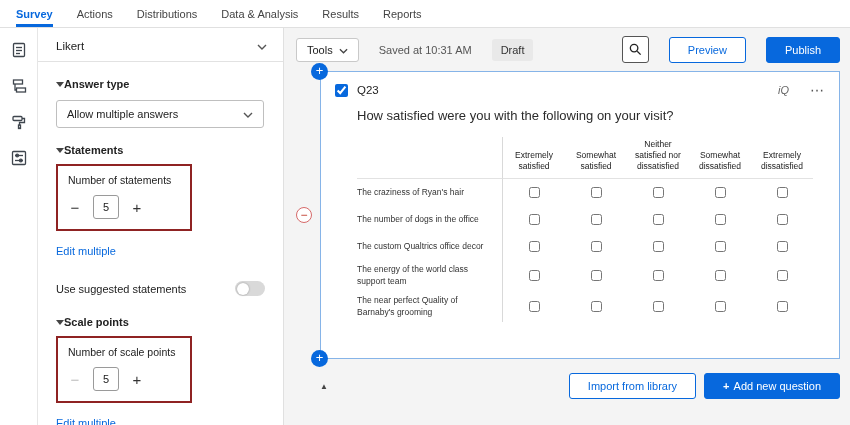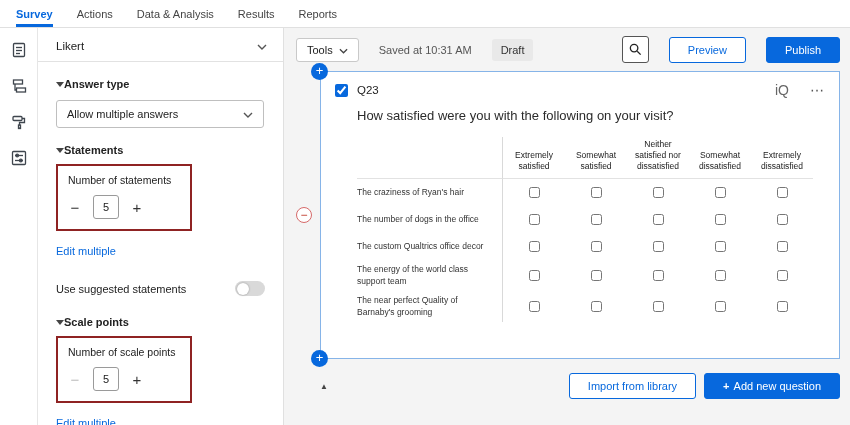--- a/index.html
+++ b/index.html
@@ -48,21 +48,21 @@
   .spacer { flex:1; }
   .icon-btn { width:27px; height:27px; background:#fff; border:1px solid #555; border-radius:3px; display:flex; align-items:center; justify-content:center; cursor:pointer; }
   .btn-outline { background:#fff; border:1px solid #0768dd; color:#0768dd; border-radius:3px; padding:6px 18px; font-size:11px; cursor:pointer; }
   .btn-solid { background:#0768dd; border:1px solid #0768dd; color:#fff; border-radius:3px; padding:6px 18px; font-size:11px; cursor:pointer; }
 
   .q-wrap { position:relative; margin:4px 10px 0 36px; }
   .q-card { background:#fff; border:1px solid #86b4e8; border-radius:0; height:288px; padding:10px 14px; }
   .q-header { display:flex; align-items:center; gap:9px; }
   .q-header input { width:13px; height:13px; accent-color:#0768dd; }
   .q-id { font-size:11.5px; color:#222; }
-  .iq { margin-left:auto; font-size:14px; color:#666; }
+  .iq { margin-left:auto; font-size:11px; color:#666;font-style:italic; }
   .more { font-size:14px; color:#555; margin-left:12px; cursor:pointer; letter-spacing:1px; }
   .q-text { margin:10px 0 0 22px; font-size:13px; color:#2b2b2b; }
   .matrix { margin:14px 0 0 22px; display:grid; grid-template-columns:146px repeat(5,62px); }
   .m-head { display:flex; align-items:flex-end; justify-content:center; text-align:center; font-size:8.5px; font-weight:normal; color:#222; line-height:1.3; padding:2px 2px 6px; border-bottom:1px solid #e2e2e2; }
   .m-corner { border-right:1px solid #d9d9d9; border-bottom:1px solid #e2e2e2; }
   .m-label { font-size:8.5px; color:#333; line-height:1.35; padding:4px 10px 4px 0; border-right:1px solid #d9d9d9; display:flex; align-items:center; min-height:27px; }
   .m-cell { display:flex; align-items:center; justify-content:center; min-height:27px; }
   .m-cell input { width:11px; height:11px; }
 
   .circle-plus { position:absolute; left:-9px; width:17px; height:17px; border-radius:50%; background:#0768dd; color:#fff; font-size:13px; line-height:16px; text-align:center; cursor:pointer; z-index:2; }
@@ -74,20 +74,21 @@
   .collapse-caret { font-size:8px; color:#444; cursor:pointer; }
   .main-footer .btns { margin-left:auto; display:flex; gap:8px; }
   .plus-glyph { font-weight:bold; margin-right:4px; }
 </style>
 </head>
 <body>
 
 <div class="topnav">
   <div class="nav-item active">Survey</div>
   <div class="nav-item">Actions</div>
+  <div class="nav-item">Distributions</div>
   <div class="nav-item">Data &amp; Analysis</div>
   <div class="nav-item">Results</div>
   <div class="nav-item">Reports</div>
 </div>
 
 <div class="shell">
 
   <div class="rail">
     <div class="rail-icon">
       <svg width="18" height="18" viewBox="0 0 18 18">

